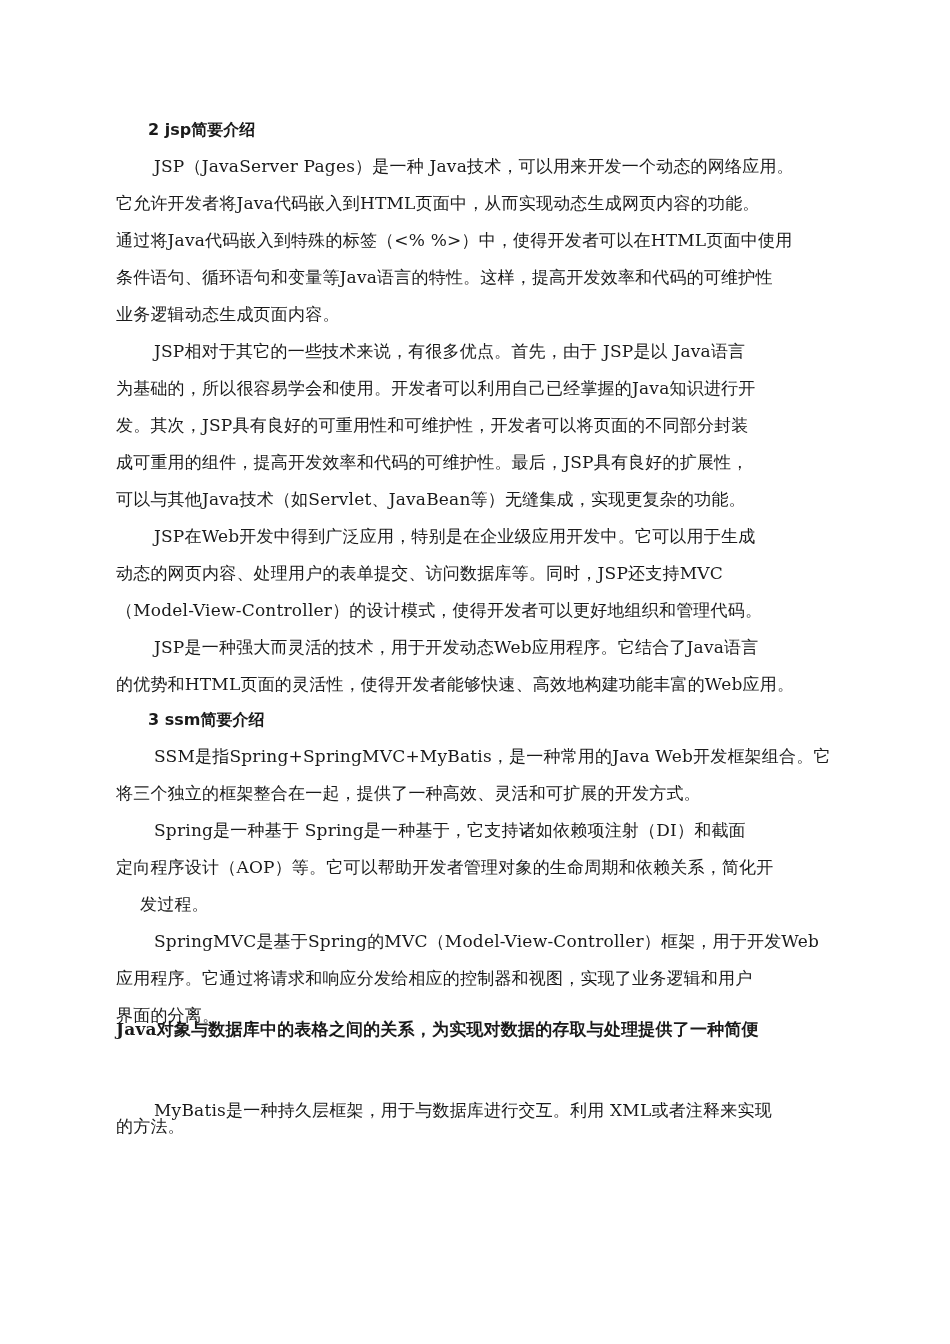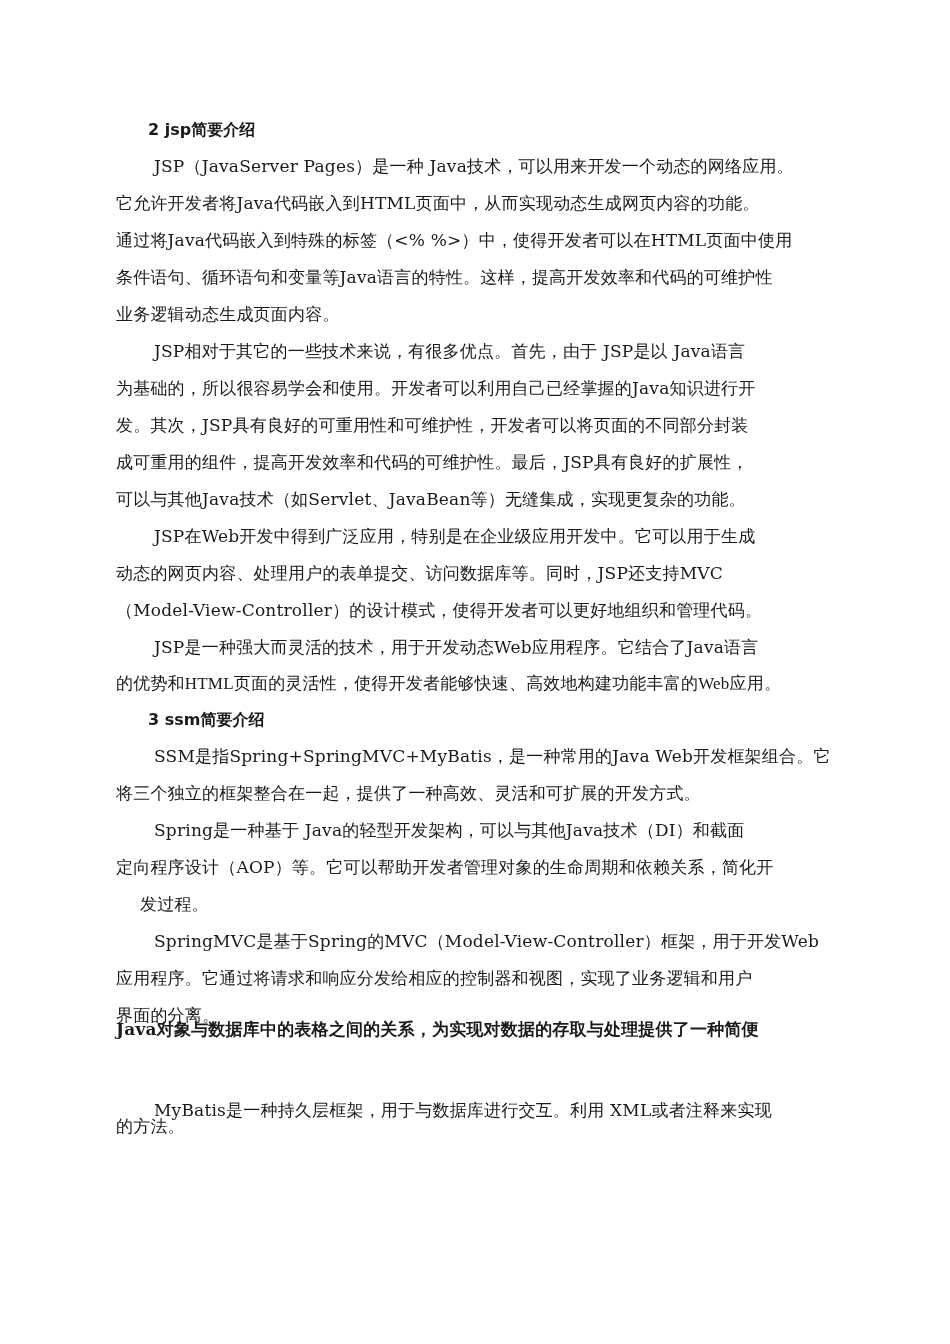--- a/index.html
+++ b/index.html
@@ -35,32 +35,32 @@
   </div>
 
   <div>
     <div class="line indent" style="top:525px;">JSP在Web开发中得到广泛应用，特别是在企业级应用开发中。它可以用于生成</div>
     <div class="line" style="top:562px;">动态的网页内容、处理用户的表单提交、访问数据库等。同时，JSP还支持MVC</div>
     <div class="line" style="top:599px;">（Model-View-Controller）的设计模式，使得开发者可以更好地组织和管理代码。</div>
   </div>
 
   <div>
     <div class="line indent" style="top:636px;">JSP是一种强大而灵活的技术，用于开发动态Web应用程序。它结合了Java语言</div>
-    <div class="line" style="top:673px;font-family:Liberation Serif, serif;">的优势和HTML页面的灵活性，使得开发者能够快速、高效地构建功能丰富的Web应用。</div>
+    <div class="line" style="top:673px;">的优势和HTML页面的灵活性，使得开发者能够快速、高效地构建功能丰富的Web应用。</div>
   </div>
 
   <div class="heading" style="top:709px;">3 ssm简要介绍</div>
 
   <div>
     <div class="line indent" style="top:745px;">SSM是指Spring+SpringMVC+MyBatis，是一种常用的Java Web开发框架组合。它</div>
     <div class="line" style="top:782px;">将三个独立的框架整合在一起，提供了一种高效、灵活和可扩展的开发方式。</div>
   </div>
 
   <div>
-    <div class="line indent" style="top:819px;">Spring是一种基于 Java的轻型开发架构，可以与其他Java技术（DI）和截面</div>
+    <div class="line indent" style="top:819px;">Spring是一种基于 Spring是一种基于，它支持诸如依赖项注射（DI）和截面</div>
     <div class="line" style="top:856px;">定向程序设计（AOP）等。它可以帮助开发者管理对象的生命周期和依赖关系，简化开</div>
     <div class="line" style="top:893px;margin-left:24px;">发过程。</div>
   </div>
 
   <div>
     <div class="line indent" style="top:930px;">SpringMVC是基于Spring的MVC（Model-View-Controller）框架，用于开发Web</div>
     <div class="line" style="top:967px;">应用程序。它通过将请求和响应分发给相应的控制器和视图，实现了业务逻辑和用户</div>
     <div class="line" style="top:1004px;">界面的分离。</div>
   </div>
 

